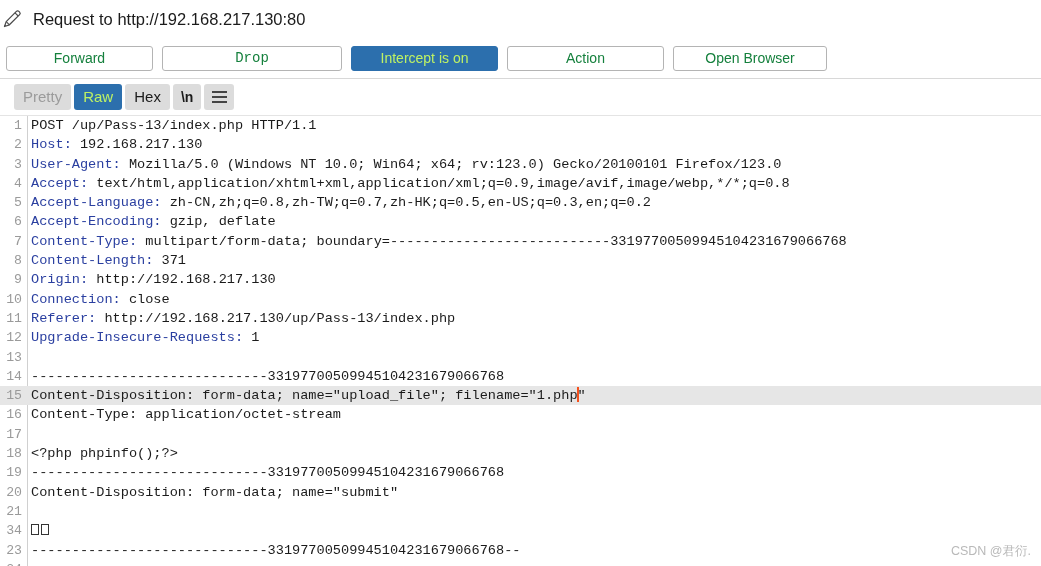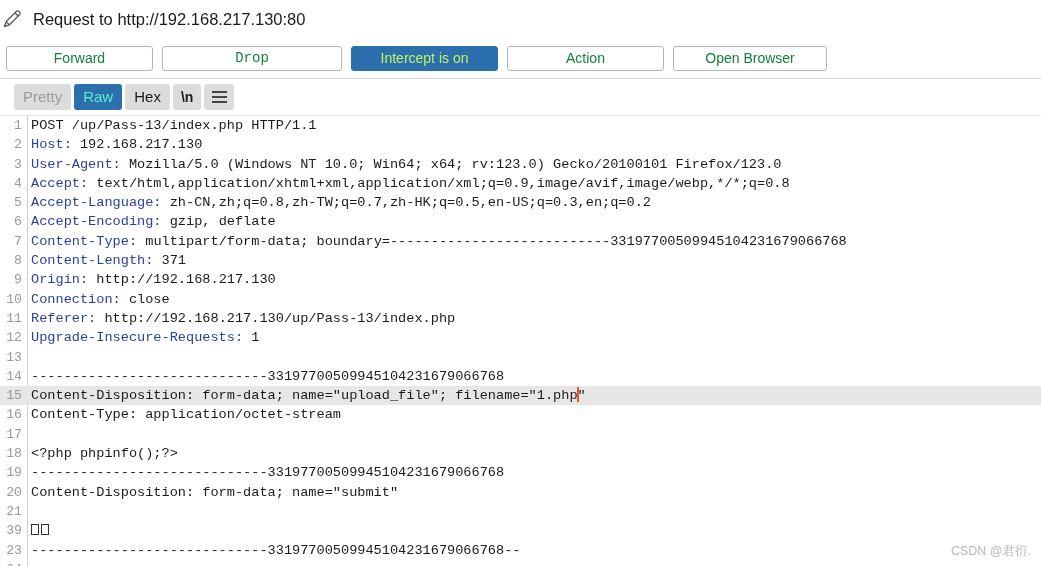--- a/index.html
+++ b/index.html
@@ -91,21 +91,21 @@
     background: #dcdcdc;
     border-radius: 3px;
     font-size: 15px;
     color: #1b1b1b;
     font-family: "Liberation Sans", sans-serif;
     cursor: pointer;
     user-select: none;
     box-sizing: border-box;
   }
   .tab.disabled { color: #9b9b9b; }
-  .tab.active   { background: #2c6fad; color: #5eead4; text-align: center; }
+  .tab.active   { background: #2c6fad; color: #bef264; text-align: center; }
   .tab-nl { padding: 0 8px; font-weight: bold; font-size: 14px; }
   .tab-nl .slash { color: #1b1b1b; }
   .tab-menu {
     width: 30px;
     padding: 0;
     display: flex;
     flex-direction: column;
     justify-content: center;
     align-items: center;
     gap: 3px;
@@ -244,19 +244,19 @@
       <div class="code-line"><span class="lineno">12</span><span class="code-text"><span class="hdr">Upgrade-Insecure-Requests:</span> 1</span></div>
       <div class="code-line"><span class="lineno">13</span><span class="code-text"></span></div>
       <div class="code-line"><span class="lineno">14</span><span class="code-text">-----------------------------33197700509945104231679066768</span></div>
       <div class="code-line highlight"><span class="lineno">15</span><span class="code-text">Content-Disposition: form-data; name="upload_file"; filename="1.php<span class="caret"></span>"</span></div>
       <div class="code-line"><span class="lineno">16</span><span class="code-text">Content-Type: application/octet-stream</span></div>
       <div class="code-line"><span class="lineno">17</span><span class="code-text"></span></div>
       <div class="code-line"><span class="lineno">18</span><span class="code-text">&lt;?php phpinfo();?&gt;</span></div>
       <div class="code-line"><span class="lineno">19</span><span class="code-text">-----------------------------33197700509945104231679066768</span></div>
       <div class="code-line"><span class="lineno">20</span><span class="code-text">Content-Disposition: form-data; name="submit"</span></div>
       <div class="code-line"><span class="lineno">21</span><span class="code-text"></span></div>
-      <div class="code-line"><span class="lineno">39</span><span class="code-text"><span class="tofu"></span><span class="tofu"></span></span></div>
+      <div class="code-line"><span class="lineno">34</span><span class="code-text"><span class="tofu"></span><span class="tofu"></span></span></div>
       <div class="code-line"><span class="lineno">23</span><span class="code-text">-----------------------------33197700509945104231679066768--</span></div>
       <div class="code-line"><span class="lineno">24</span><span class="code-text"></span></div>
     </div>
 </div>
 
 <div class="watermark">CSDN @君衍.</div>
 
 </body></html>

